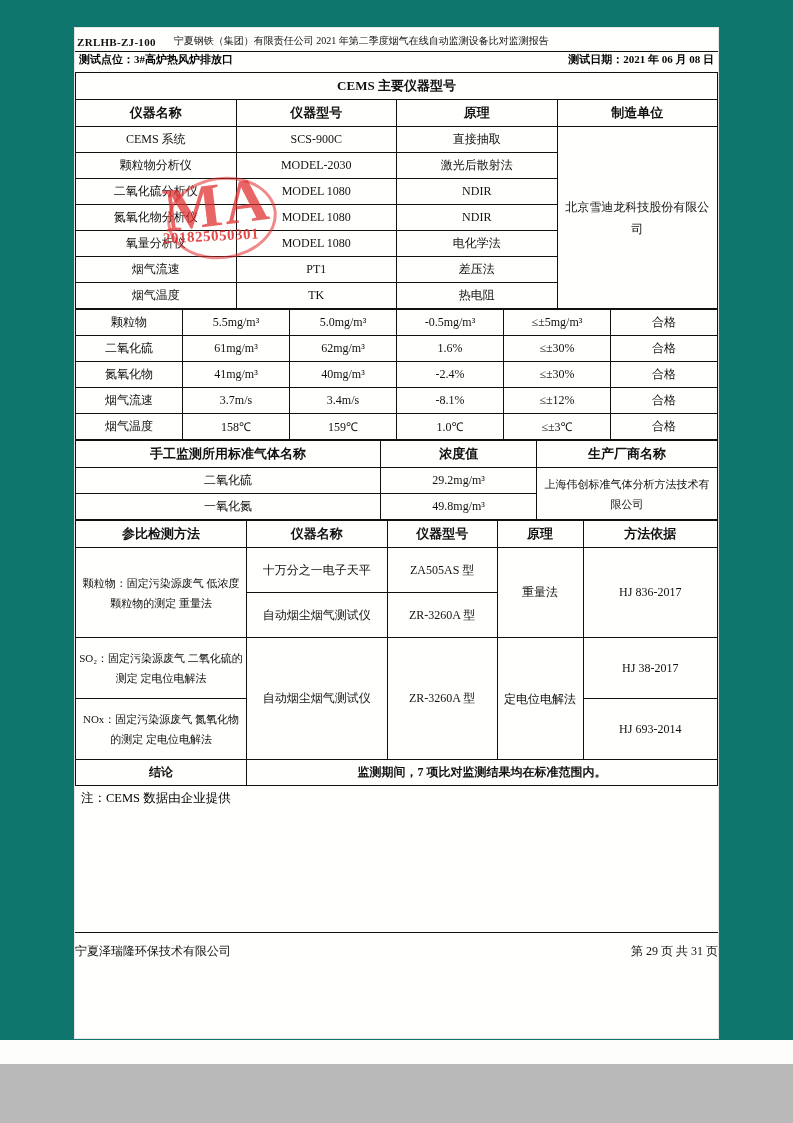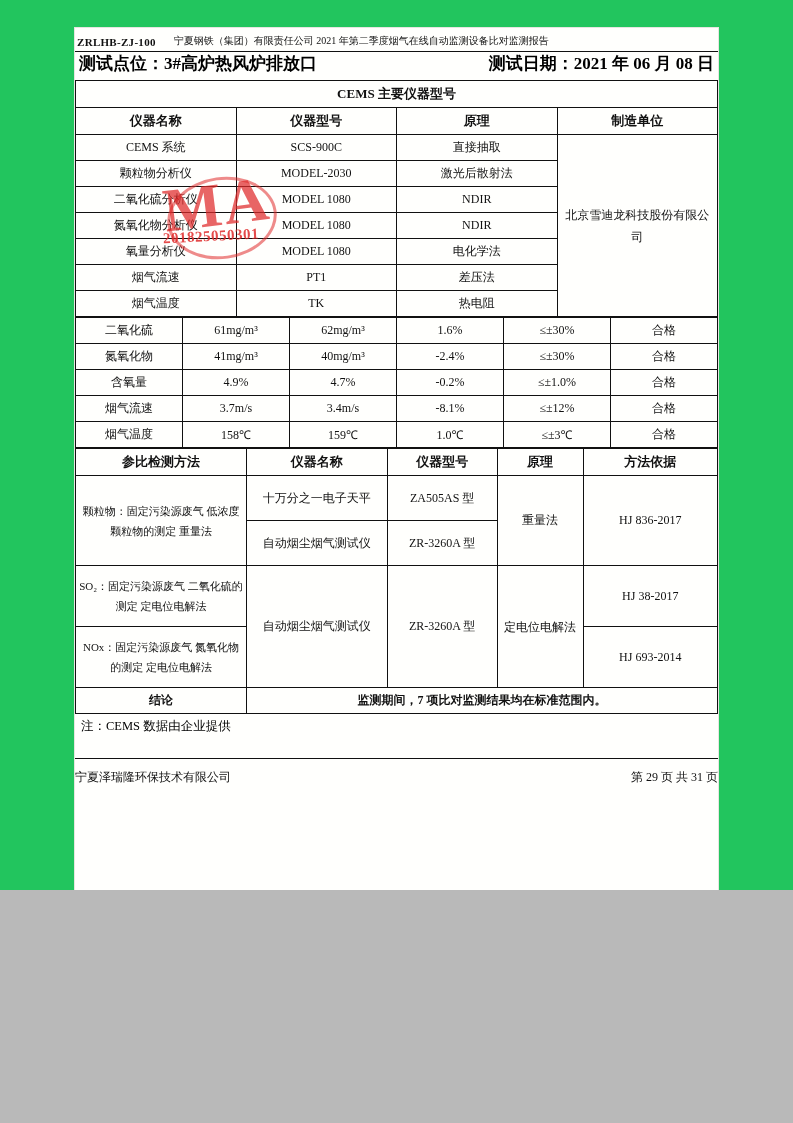--- a/index.html
+++ b/index.html
@@ -1,35 +1,35 @@
 <!DOCTYPE html>
 <html><head>
 <meta charset="utf-8">
 <style>
   html,body{margin:0;padding:0;background:#b9b9b9;}
   body{font-family:"Liberation Serif", serif;}
   .page{
-    width:793px;height:890px;background:#22c55e;position:relative;overflow:hidden;
+    width:793px;height:1064px;background:#0f766e;position:relative;overflow:hidden;
     margin:0 auto;
   }
   .sheet{
     position:absolute;left:75px;top:28px;width:643px;height:1010px;background:#fffffd;
     box-shadow:0 0 0 1px #e7e5e0;
   }
   .hdr{
     display:flex;align-items:flex-end;gap:18px;
     font-size:10.5px;color:#111;padding:6px 2px 3px 2px;border-bottom:1.3px solid #111;
   }
   .hdr .code{font-family:"Liberation Serif",serif;font-weight:bold;letter-spacing:.3px;font-size:11px;}
   .hdr .desc{font-size:10px;}
   .title{
     text-align:center;font-size:19px;font-weight:bold;margin:16px 0 12px 0;letter-spacing:1px;
   }
   .subline{
-    display:flex;justify-content:space-between;font-size:17px;padding:0 4px 5px 4px;font-weight:bold;gap:48px;
+    display:flex;justify-content:space-between;font-size:11px;padding:0 4px 5px 4px;font-weight:bold;gap:48px;
   }
   table{border-collapse:collapse;width:100%;table-layout:fixed;}
   td,th{
     border:1px solid #111;font-size:12px;text-align:center;padding:4px 3px;color:#111;
     font-family:"Liberation Serif",serif;vertical-align:middle;
   }
   .bold{font-weight:bold;}
   .t-head td{font-weight:bold;font-size:13px;}
   .small{font-size:11px;}
   .note{font-size:12.5px;margin-top:4px;padding-left:6px;}
@@ -124,62 +124,80 @@
         <td>烟气温度</td>
         <td>TK</td>
         <td>热电阻</td>
       </tr>
     </tbody>
       </table>
 
     <table>
       <tbody>
       <tr>
+        <td>颗粒物</td>
+        <td>5.5mg/m³</td>
+        <td>5.0mg/m³</td>
+        <td>-0.5mg/m³</td>
+        <td>≤±5mg/m³</td>
+        <td>合格</td>
+      </tr>
+      <tr>
         <td>二氧化硫</td>
         <td>61mg/m³</td>
         <td>62mg/m³</td>
         <td>1.6%</td>
         <td>≤±30%</td>
         <td>合格</td>
       </tr>
       <tr>
         <td>氮氧化物</td>
         <td>41mg/m³</td>
         <td>40mg/m³</td>
         <td>-2.4%</td>
         <td>≤±30%</td>
         <td>合格</td>
       </tr>
       <tr>
-        <td>含氧量</td>
-        <td>4.9%</td>
-        <td>4.7%</td>
-        <td>-0.2%</td>
-        <td>≤±1.0%</td>
-        <td>合格</td>
-      </tr>
-      <tr>
         <td>烟气流速</td>
         <td>3.7m/s</td>
         <td>3.4m/s</td>
         <td>-8.1%</td>
         <td>≤±12%</td>
         <td>合格</td>
       </tr>
       <tr>
         <td>烟气温度</td>
         <td>158℃</td>
         <td>159℃</td>
         <td>1.0℃</td>
         <td>≤±3℃</td>
         <td>合格</td>
       </tr>
     </tbody>
       </table>
 
+    <table>
+      <tbody>
+          <tr class="t-head">
+        <td style="width:48%">手工监测所用标准气体名称</td>
+        <td style="width:24%">浓度值</td>
+        <td style="width:28%">生产厂商名称</td>
+      </tr>
+      <tr>
+        <td>二氧化硫</td>
+        <td>29.2mg/m³</td>
+        <td rowspan="2" class="merge-v small" style="line-height:20px">上海伟创标准气体分析方法技术有限公司</td>
+      </tr>
+      <tr>
+        <td>一氧化氮</td>
+        <td>49.8mg/m³</td>
+      </tr>
+    </tbody>
+      </table>
 
     <table>
       <tbody>
           <tr class="t-head">
         <td style="width:27%">参比检测方法</td>
         <td style="width:22%">仪器名称</td>
         <td style="width:17%">仪器型号</td>
         <td style="width:13%">原理</td>
         <td style="width:21%">方法依据</td>
       </tr>

